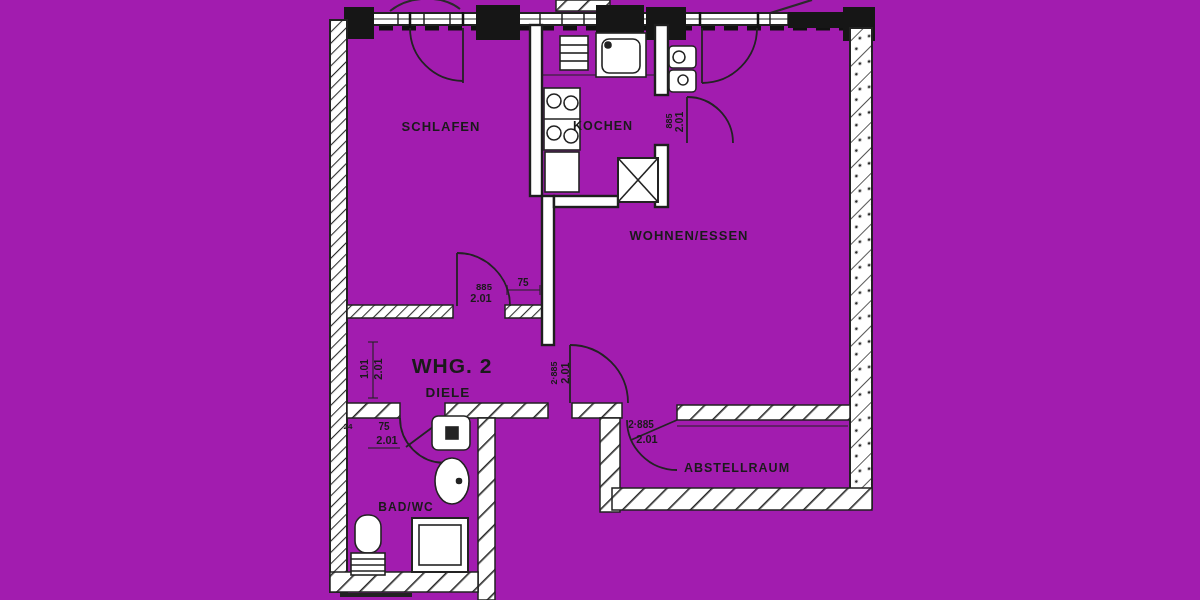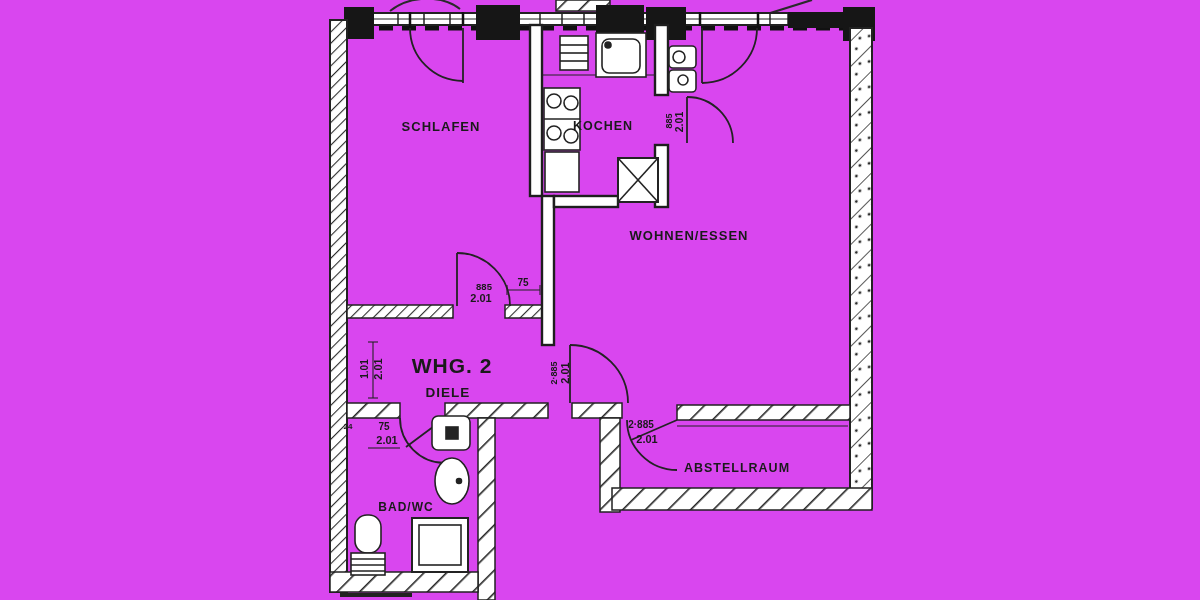--- a/index.html
+++ b/index.html
@@ -1,16 +1,16 @@
 <!DOCTYPE html>
 <html><head>
 <meta charset="utf-8">
 <style>
   html,body{margin:0;padding:0;background:#ffffff;}
-  .stage{position:relative;width:1200px;height:600px;background:#d946ef;overflow:hidden;}
+  .stage{position:relative;width:1200px;height:600px;background:#a21caf;overflow:hidden;}
   svg{position:absolute;left:0;top:0;}
   text{font-family:"Liberation Sans","DejaVu Sans",sans-serif;fill:#1a1a1a;font-weight:bold;}
   .room-label{letter-spacing:1px;}
   .dim{letter-spacing:0px;}
 </style>
 </head>
 <body>
 
 <div class="stage">
 <svg width="1200" height="600" viewBox="0 0 1200 600">

